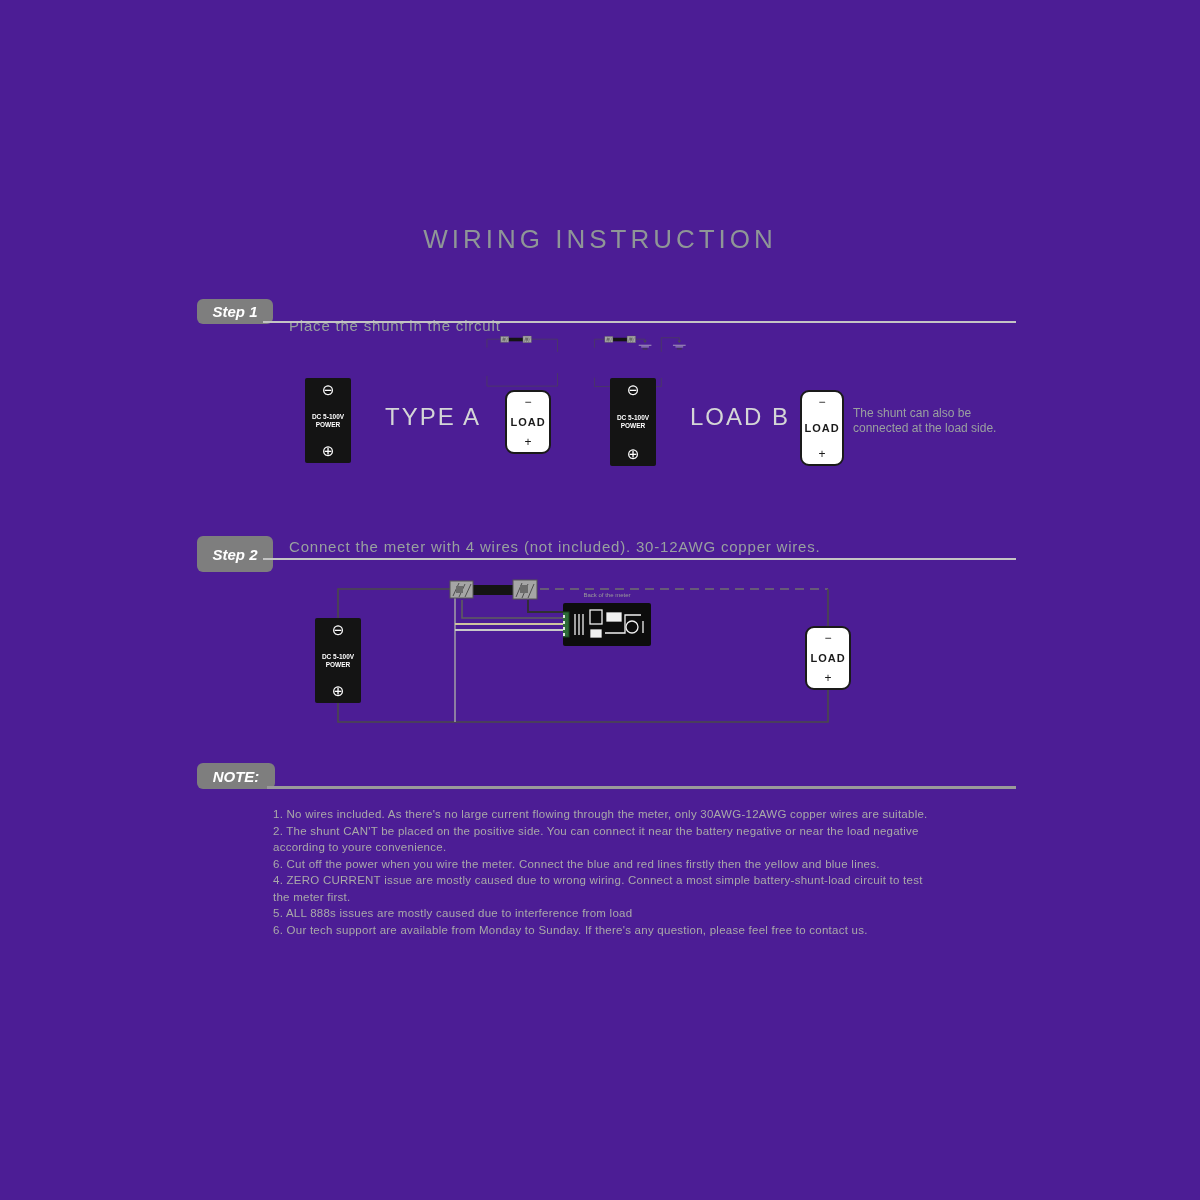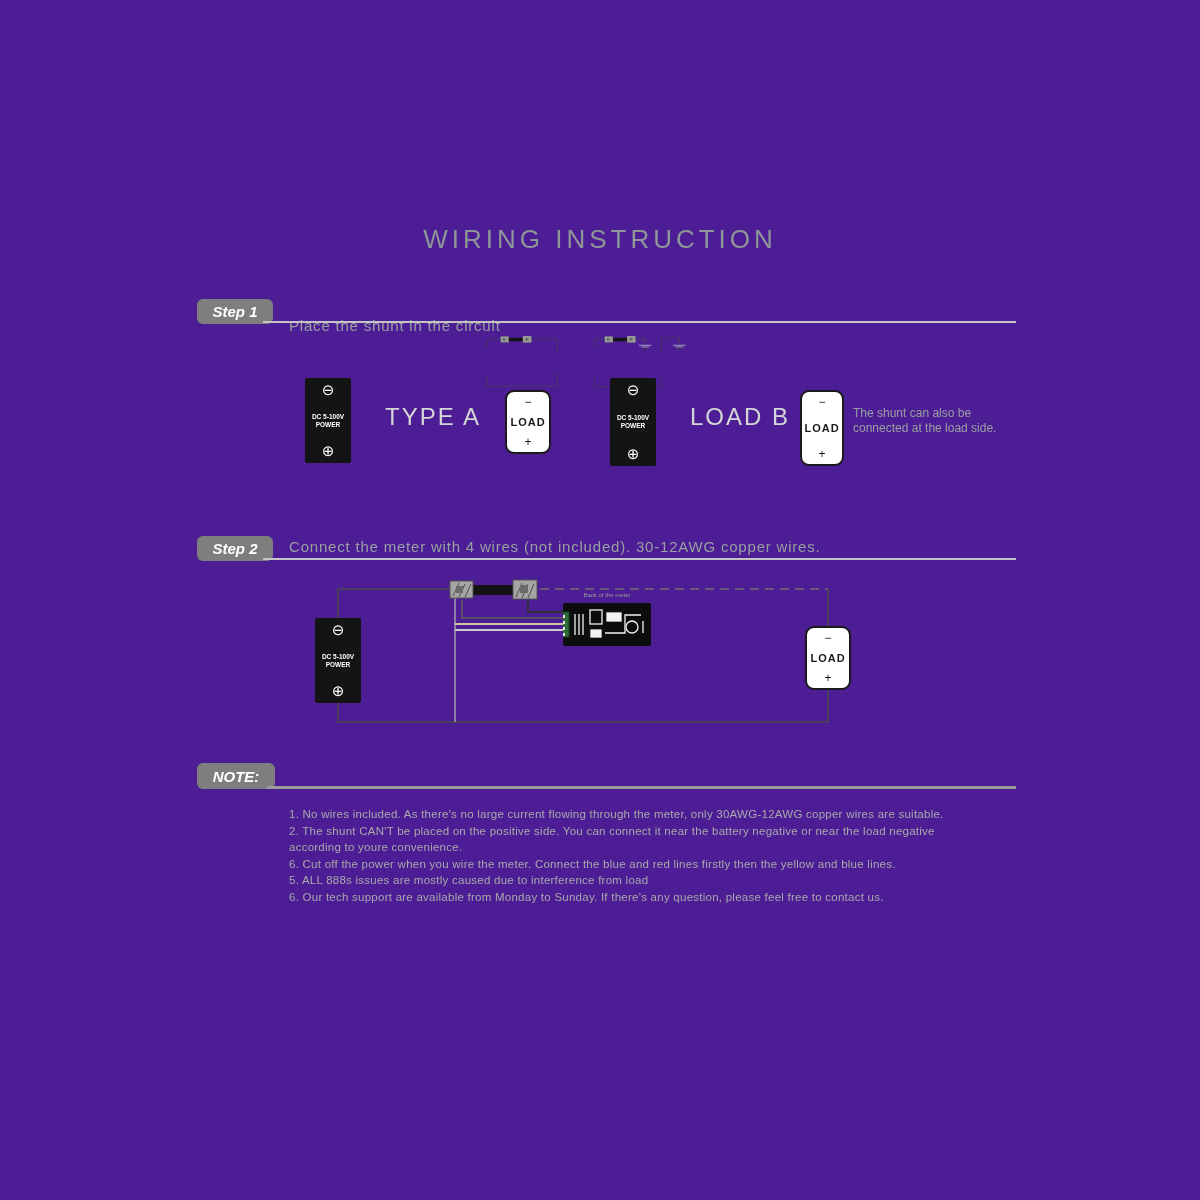--- a/index.html
+++ b/index.html
@@ -118,21 +118,21 @@
   <div class="abs load-box" style="left:800px;top:390px;width:44px;height:76px;">
     <span class="load-sign">−</span>
     <span class="load-word">LOAD</span>
     <span class="load-sign">+</span>
   </div>
   <div class="abs side-note" style="left:853px;top:406px;">
     <span>The shunt can also be</span><br>
     <span>connected  at the load side.</span>
   </div>
 
-  <div class="abs step-badge" style="left:185px;top:536px;width:76px;height:25px;">
+  <div class="abs step-badge" style="left:185px;top:536px;width:76px;height:36px;">
     <span>Step 2</span>
   </div>
   <div class="abs step-desc" style="left:289px;top:538px;">Connect the meter with 4 wires (not included). 30-12AWG copper wires.</div>
   <div class="abs rule" style="left:263px;top:558px;width:753px;height:2px;"></div>
 
   <svg class="wires" style="left:300px;top:570px;" width="570" height="170" viewBox="300 570 570 170">
     <g stroke="#4a4a4a" stroke-width="1.6" fill="none">
       <path d="M338 620 L338 589 L452 589"></path>
       <path d="M540 589 L828 589" stroke-dasharray="9 6" stroke="#6f6f6f"></path>
       <path d="M828 589 L828 626"></path>
@@ -181,21 +181,22 @@
     <span class="load-sign">−</span>
     <span class="load-word">LOAD</span>
     <span class="load-sign">+</span>
   </div>
 
   <div class="abs step-badge" style="left:185px;top:763px;width:78px;height:26px;align-items:center;">
     <span>NOTE:</span>
   </div>
   <div class="abs rule-thick" style="left:267px;top:786px;width:749px;height:3px;"></div>
 
-  <div class="abs notes" style="left:289px;top:806px;width:655px;">
+  <div class="abs notes" style="left:273px;top:806px;width:655px;">
     <p class="note-line">1. No wires included. As there's no large current flowing through the meter, only 30AWG-12AWG copper wires are suitable.</p>
     <p class="note-line">2. The shunt CAN'T be placed on the positive side. You can connect it near the battery negative or near the load negative according to youre convenience.</p>
     <p class="note-line">6. Cut off the power when you wire the meter. Connect the blue and red lines firstly then the yellow and blue lines.</p>
+    <p class="note-line">4. ZERO CURRENT issue are mostly caused due to wrong wiring. Connect a most simple battery-shunt-load circuit to test the meter first.</p>
     <p class="note-line">5. ALL 888s issues are mostly caused due to interference from load</p>
     <p class="note-line">6. Our tech support are available from Monday to Sunday. If there's any question, please feel free to contact us.</p>
   </div>
 
 </div>
 
 </body></html>

